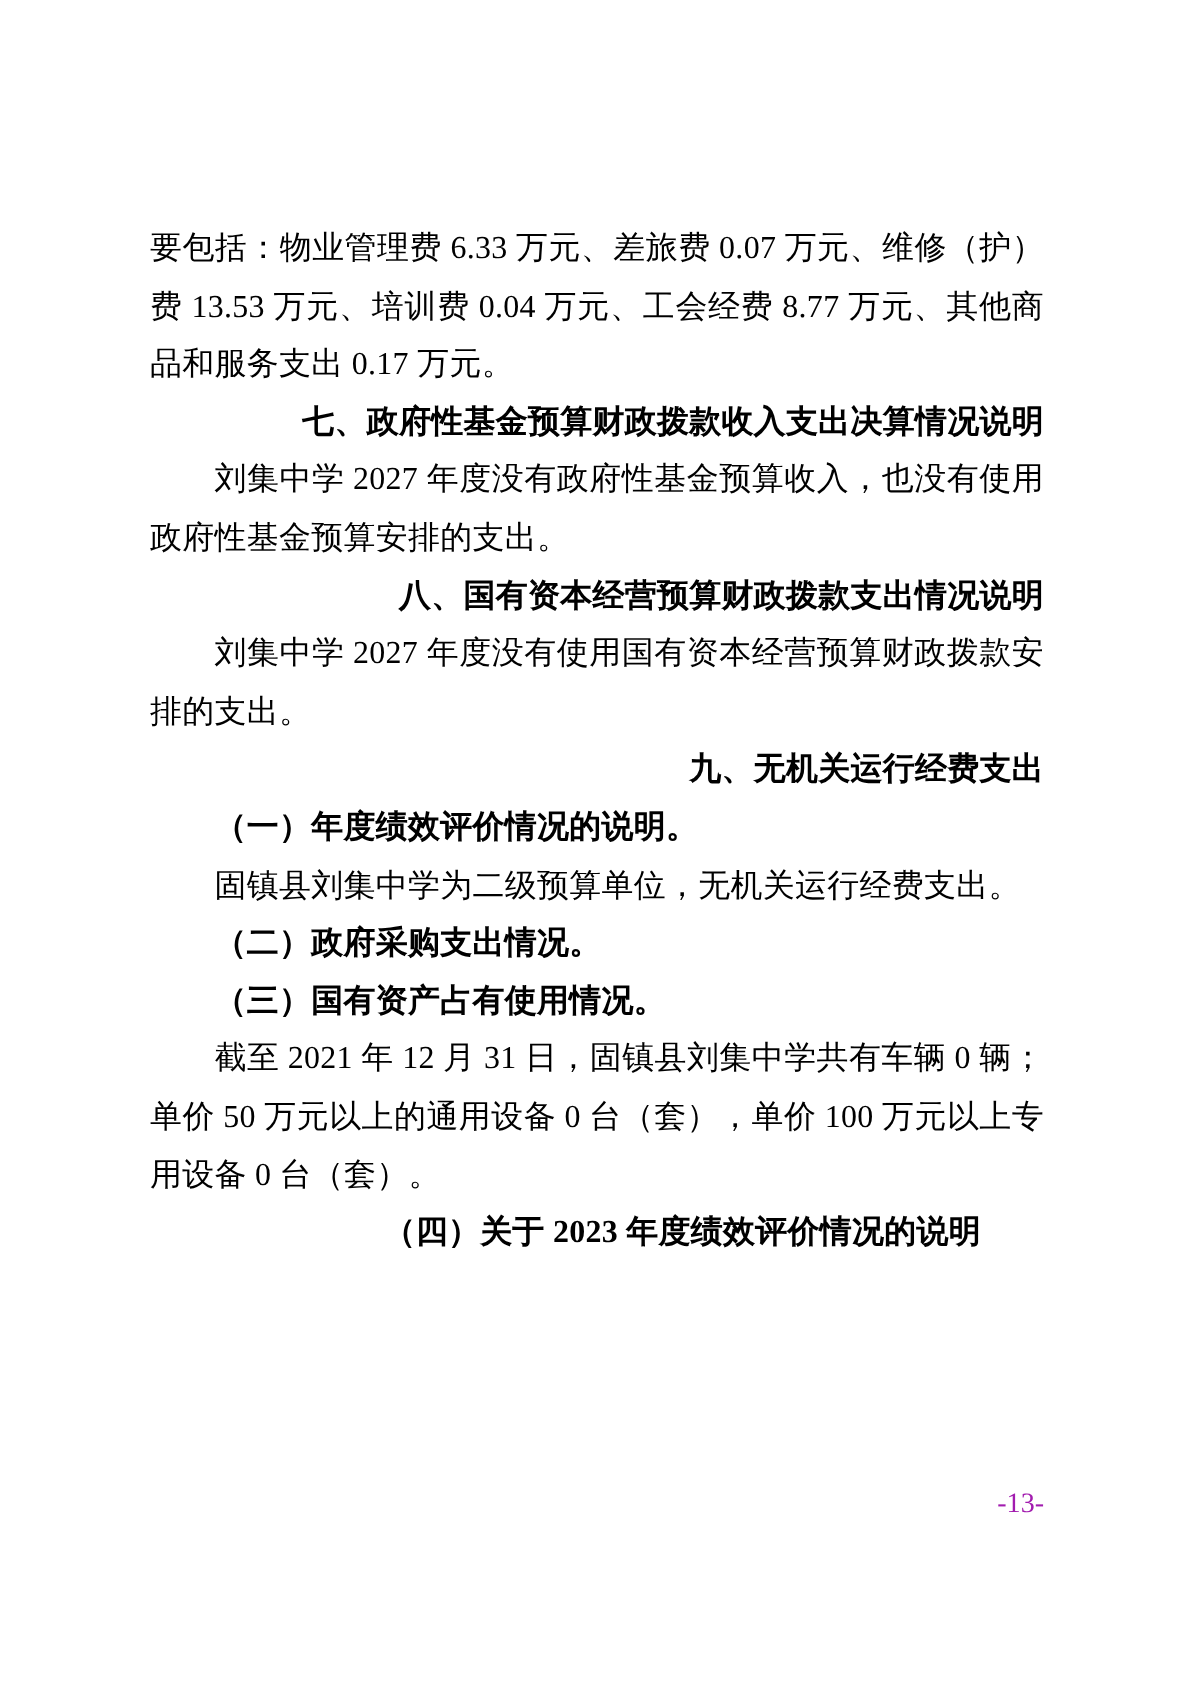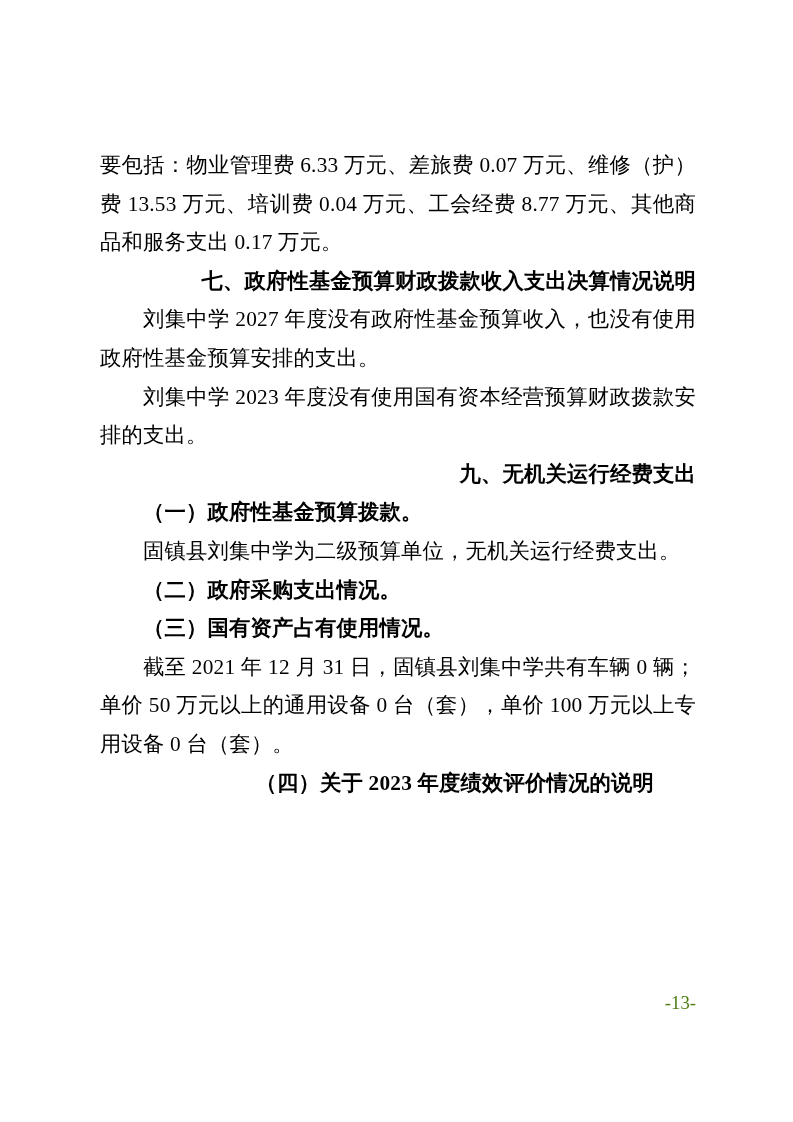--- a/index.html
+++ b/index.html
@@ -62,40 +62,41 @@
   }
   .page-number {
     position: absolute;
     top: 992px;
     left: 600px;
     width: 96px;
     text-align: right;
     font-size: 18.7px;
     line-height: 21px;
     font-family: "Liberation Serif", serif;
-    color: #4d7c0f;
+    color: #a21caf;
   }
 </style>
 </head>
 <body>
 
 <div class="page">
   <main class="content">
     <p class="blk p-noindent">要包括：物业管理费 6.33 万元、差旅费 0.07 万元、维修（护）费 13.53 万元、培训费 0.04 万元、工会经费 8.77 万元、其他商品和服务支出 0.17 万元。</p>
 
     <h2 class="blk h-num">七、政府性基金预算财政拨款收入支出决算情况说明</h2>
 
     <p class="blk p-indent">刘集中学 2027 年度没有政府性基金预算收入，也没有使用政府性基金预算安排的支出。</p>
 
+    <h2 class="blk h-num">八、国有资本经营预算财政拨款支出情况说明</h2>
 
-    <p class="blk p-indent">刘集中学 2023 年度没有使用国有资本经营预算财政拨款安排的支出。</p>
+    <p class="blk p-indent">刘集中学 2027 年度没有使用国有资本经营预算财政拨款安排的支出。</p>
 
     <h2 class="blk h-num">九、无机关运行经费支出</h2>
 
-    <h3 class="blk h-sub">（一）政府性基金预算拨款。</h3>
+    <h3 class="blk h-sub">（一）年度绩效评价情况的说明。</h3>
 
     <p class="blk p-indent">固镇县刘集中学为二级预算单位，无机关运行经费支出。</p>
 
     <h3 class="blk h-sub">（二）政府采购支出情况。</h3>
 
 
     <h3 class="blk h-sub">（三）国有资产占有使用情况。</h3>
 
     <p class="blk p-indent">截至 2021 年 12 月 31 日，固镇县刘集中学共有车辆 0 辆；单价 50 万元以上的通用设备 0 台（套），单价 100 万元以上专用设备 0 台（套）。</p>
 

